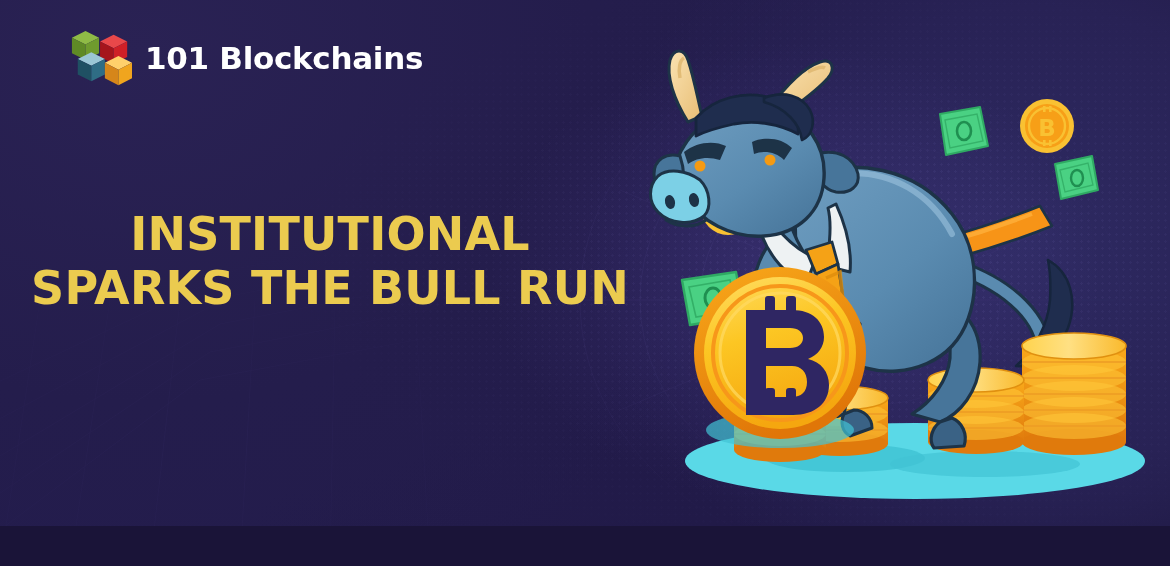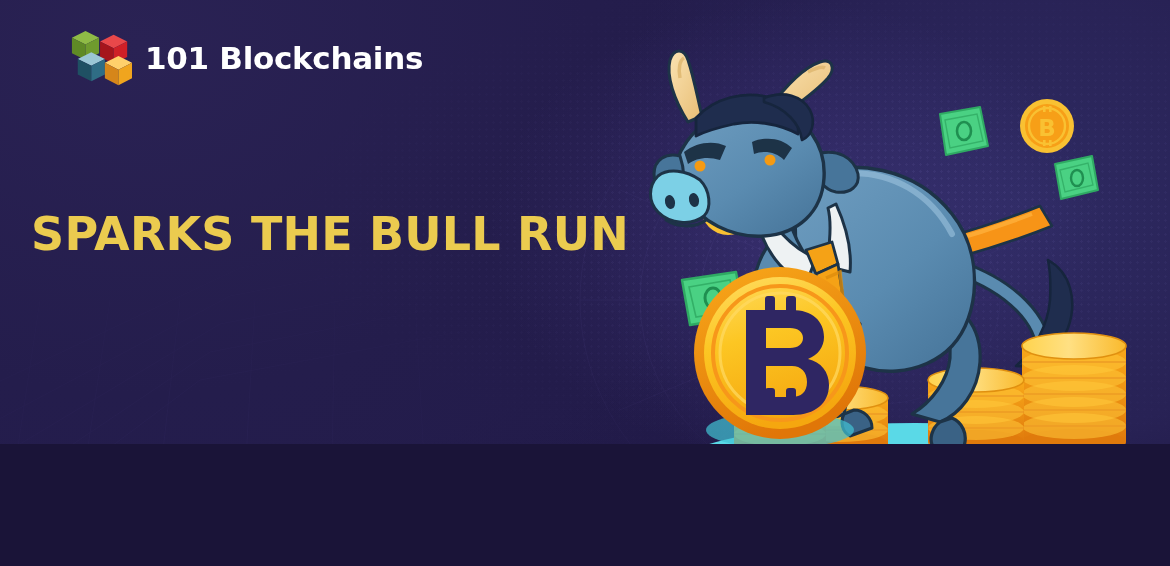--- a/index.html
+++ b/index.html
@@ -1,21 +1,21 @@
 <!DOCTYPE html>
 <html><head>
 <meta charset="utf-8">
 <style>
   html,body{margin:0;padding:0;background:#1a1438;}
   body{font-family:"Liberation Sans", sans-serif;}
 
   #banner{
     position:relative;
     width:1170px;
-    height:444px;
+    height:526px;
     overflow:hidden;
     background:
       radial-gradient(ellipse 620px 520px at 88% 46%, #2e2a62 0%, #282255 45%, rgba(34,28,77,0) 72%),
       radial-gradient(ellipse 900px 700px at 12% 10%, #2a2254 0%, #241d4c 50%, rgba(32,26,70,0) 80%),
       linear-gradient(125deg,#241d4e 0%,#231c4c 40%,#211a48 70%,#1e1842 100%);
   }
 
   
   .bg-layer{position:absolute;inset:0;pointer-events:none;}
   .bg-dots{
@@ -152,20 +152,21 @@
           <polygon points="50,30 64,37 50,44 36,37" fill="#ffd06b"></polygon>
           <polygon points="36,37 50,44 50,60 36,53" fill="#d6861a"></polygon>
           <polygon points="64,37 64,53 50,60 50,44" fill="#f0a51e"></polygon>
         </g>
       </svg>
     </span>
     <span id="logo-text">101 Blockchains</span>
   </div>
 
   <h1 id="headline">
+    <span class="line">INSTITUTIONAL</span>
     <span class="line">SPARKS THE BULL RUN</span>
   </h1>
 
   <div id="art">
     <svg viewBox="0 0 530 500" aria-hidden="true">
       <defs>
         <linearGradient id="coinFace" x1="0" y1="0" x2="0.3" y2="1">
           <stop offset="0%" stop-color="#ffdd63"></stop>
           <stop offset="45%" stop-color="#fcc623"></stop>
           <stop offset="100%" stop-color="#f5a70f"></stop>

